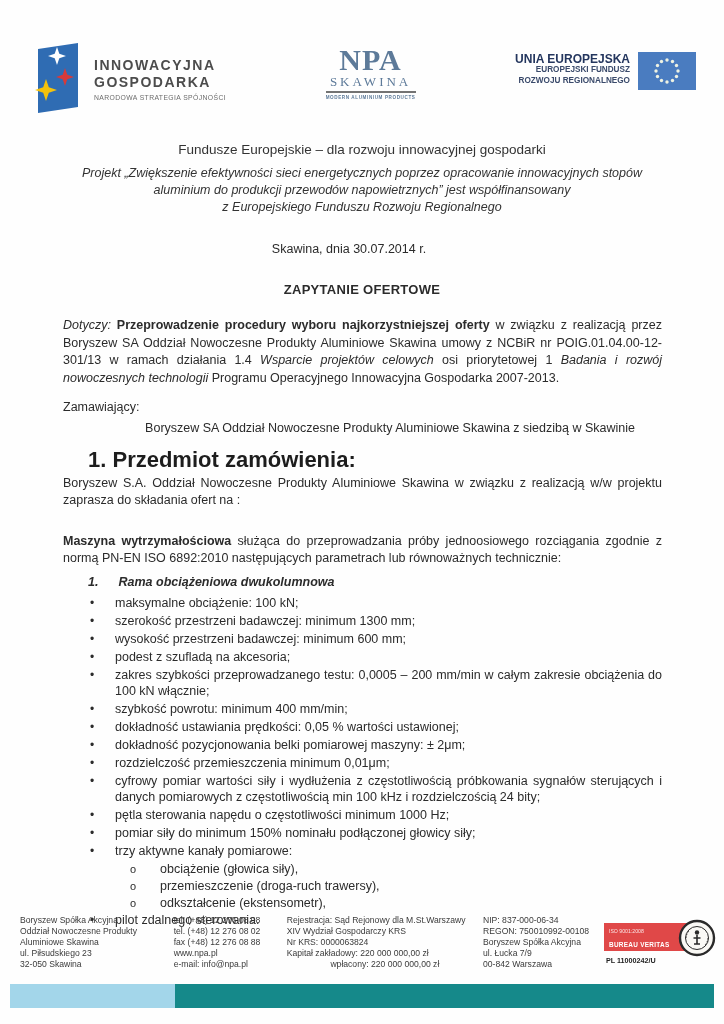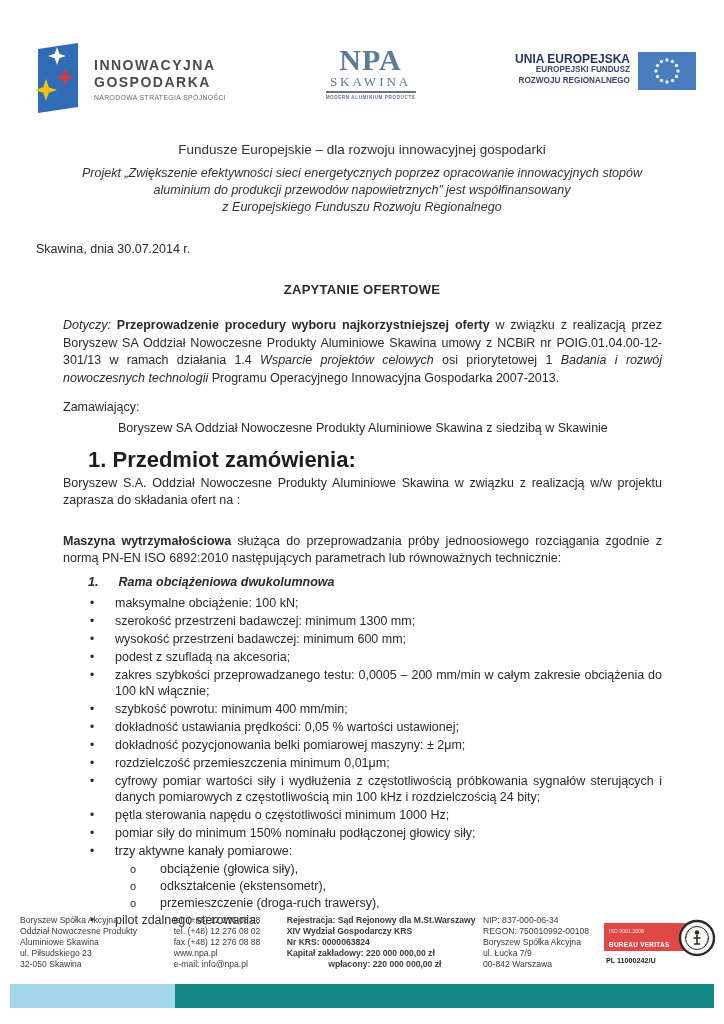--- a/index.html
+++ b/index.html
@@ -23,49 +23,49 @@
   .npa-tag  { font-size:4.6px; letter-spacing:.6px; font-weight:bold; margin-top:2px;
               font-family:"Liberation Sans", sans-serif; }
   .logo-eu { display:flex; align-items:flex-start; gap:8px; margin-top:10px; }
   .eu-text { text-align:right; margin-top:2px; }
   .eu-l1 { font-size:12px; font-weight:bold; color:#24365e; line-height:11px; }
   .eu-l2 { font-size:8.2px; font-weight:bold; color:#3a4a6b; line-height:10.5px; }
   
   .title { margin-top:24px; text-align:center; font-size:13.5px; color:#333; }
   .project { margin-top:8px; text-align:center; font-style:italic; font-size:12.5px;
              line-height:17px; color:#333; }
-  .date { margin:26px 62px 0 0; text-align:left; font-size:12.5px;padding-left:36px; }
+  .date { margin:26px 62px 0 0; text-align:center; font-size:12.5px;padding-left:36px; }
   .rfq-title { margin-top:26px; text-align:center; font-size:13px; font-weight:bold; letter-spacing:.3px; }
   
   .para { margin:20px 62px 0 63px; font-size:12.5px; line-height:17.5px; }
   .justify { text-align:justify; }
   .b { font-weight:bold; }
   .i { font-style:italic; }
   .zam { margin:12px 62px 0 63px; font-size:12.5px; line-height:17px; }
-  .zam-val { margin-left:55px; margin-top:4px; }
+  .zam-val { margin-left:55px; margin-top:4px;text-align:center; }
   .sec-heading { margin:10px 62px 0 88px; font-size:22px; font-weight:bold; color:#1d1d1d; }
   .tight { margin-top:2px; line-height:17px; }
   .machine { margin-top:24px; line-height:17px; }
   
   .list { margin:8px 62px 0 63px; font-size:12.5px; }
   .num-item { margin:4px 0 6px 25px; font-weight:bold; font-style:italic; }
   .num-item .num { display:inline-block; width:27px; }
   .list ul { list-style:none; }
   .list li { position:relative; padding-left:52px; line-height:16px; margin-bottom:2px;
              text-align:justify; }
   .list li::before { content:"•"; position:absolute; left:27px; top:0; font-size:12px; }
   .list ul.sub li { padding-left:97px; margin-bottom:1px; }
   .list ul.sub li::before { content:"o"; left:67px; font-size:11px; }
   
   .footer-cols { position:absolute; left:20px; right:6px; bottom:54px;
                  display:flex; font-size:8.6px; line-height:11px; color:#3a3a3a; }
   .fcol div { white-space:nowrap; }
   .fcol1 { width:155px; }
   .fcol2 { width:114px; }
-  .fcol3 { width:198px;font-weight:bold; }
+  .fcol3 { width:198px; }
   .fcol3 .center { text-align:center; }
   .fcol4 { width:122px; }
   .badge { position:relative; width:115px; height:48px; margin-top:4px; }
   .badge-red { position:absolute; left:0; top:4px; width:90px; height:28px; background:#e04848;
                color:#fff; padding:3px 4px 0 5px; }
   .badge-red .br1 { font-size:5.2px; opacity:.85; }
   .badge-red .br2 { font-size:6.4px; font-weight:bold; margin-top:2px; letter-spacing:.3px; }
   .badge-red .br3 { font-size:4.8px; opacity:.85; margin-top:1px; }
   .badge-code { position:absolute; left:2px; top:36px; font-size:7.2px; font-weight:bold; color:#222; }
   .badge-seal { position:absolute; right:2px; top:0; }
@@ -177,22 +177,22 @@
       <li>dokładność ustawiania prędkości: 0,05 % wartości ustawionej;</li>
       <li>dokładność pozycjonowania belki pomiarowej maszyny: ± 2μm;</li>
       <li>rozdzielczość przemieszczenia minimum 0,01μm;</li>
       <li>cyfrowy pomiar wartości siły i wydłużenia z częstotliwością próbkowania sygnałów sterujących i danych pomiarowych z częstotliwością min 100 kHz i rozdzielczością 24 bity;</li>
       <li>pętla sterowania napędu o częstotliwości minimum 1000 Hz;</li>
       <li>pomiar siły do minimum 150% nominału podłączonej głowicy siły;</li>
       <li>trzy aktywne kanały pomiarowe:</li>
     </ul>
     <ul class="sub">
       <li>obciążenie (głowica siły),</li>
+      <li>przemieszczenie (droga-ruch trawersy),</li>
       <li>odkształcenie (ekstensometr),</li>
-      <li>przemieszczenie (droga-ruch trawersy),</li>
     </ul>
     <ul>
       <li>pilot zdalnego sterowania.</li>
     </ul>
   </div>
 
   <div class="footer-cols">
     <div class="fcol fcol1">
       <div>Boryszew Spółka Akcyjna</div>
       <div>Oddział Nowoczesne Produkty</div>

